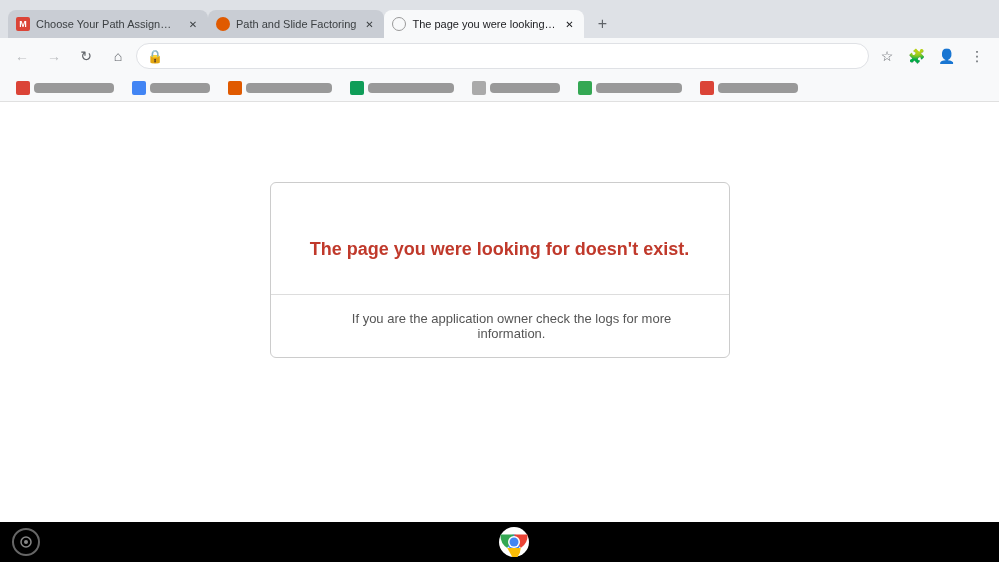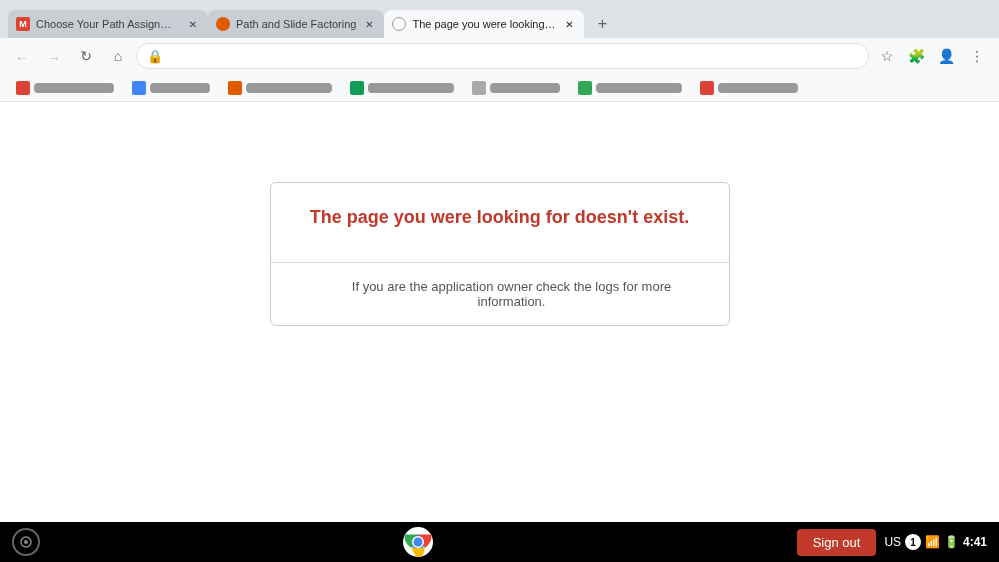--- a/index.html
+++ b/index.html
@@ -208,20 +208,21 @@
     .error-card-top {
       padding: 24px 32px 20px;
       border-bottom: 1px solid #ddd;
       text-align: center;
     }
     .error-title {
       color: #c0392b;
       font-size: 18px;
       font-weight: bold;
       margin-bottom: 14px;
+      margin-top: 32px;
     }
     .error-body {
       color: #555;
       font-size: 14px;
       line-height: 1.6;
     }
     .error-card-bottom {
       padding: 16px 32px;
       text-align: center;
       color: #555;
@@ -388,23 +389,13 @@
       <circle cx="20" cy="20" r="20" fill="white"></circle>
       <circle cx="20" cy="20" r="10" fill="#4285F4"></circle>
       <path d="M20 10 L38 10 A20 20 0 0 1 29 28 Z" fill="#EA4335"></path>
       <path d="M20 10 L2 10 A20 20 0 0 0 11 28 Z" fill="#34A853"></path>
       <path d="M11 28 L20 44 A20 20 0 0 0 29 28 Z" fill="#FBBC05"></path>
       <circle cx="20" cy="20" r="8" fill="white"></circle>
       <circle cx="20" cy="20" r="6" fill="#4285F4"></circle>
     </svg>
   </div>
 
-  <div class="taskbar-right">
-    <button class="sign-out-btn">Sign out</button>
-    <div class="taskbar-status">
-      <span>US</span>
-      <span style="background:#fff; color:#000; border-radius:50%; width:16px; height:16px; display:inline-flex; align-items:center; justify-content:center; font-size:10px; font-weight:bold;">1</span>
-      <span>📶</span>
-      <span>🔋</span>
-      <span class="battery-text">4:41</span>
-    </div>
-  </div>
 </div>
 
 </body></html>

